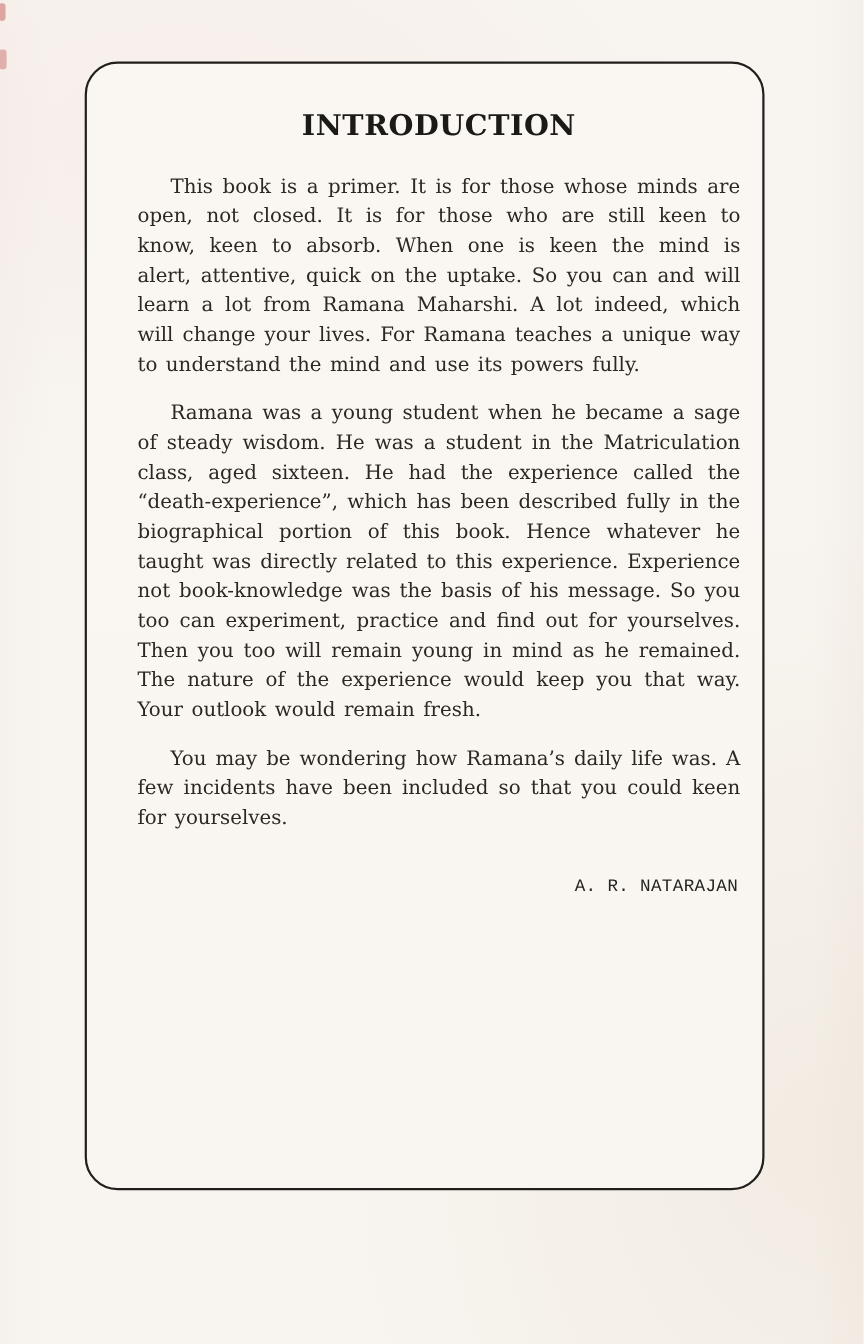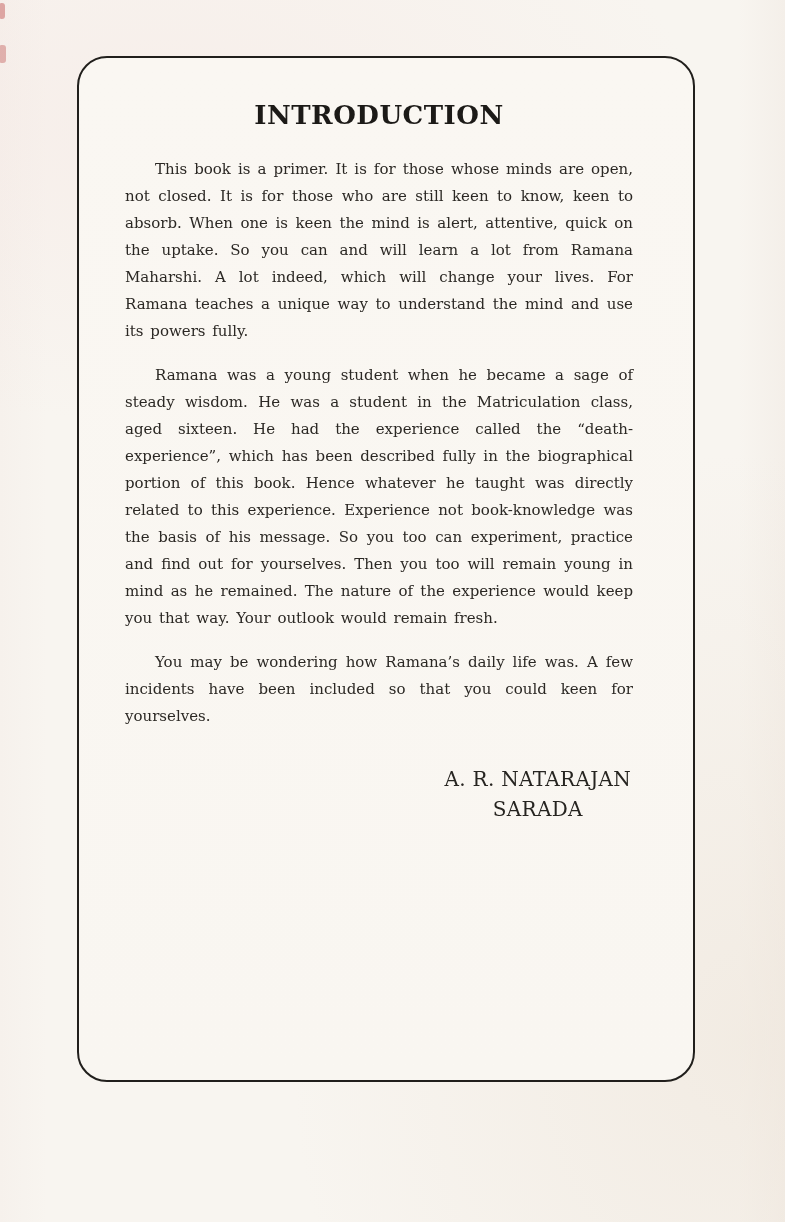--- a/index.html
+++ b/index.html
@@ -19,49 +19,49 @@
   .edge-mark { position: absolute; left: 0; border-radius: 1px 3px 3px 1px; }
   .edge-mark.m1 { top: 3px;  width: 5px; height: 16px; background: rgba(201,106,104,0.55); }
   .edge-mark.m2 { top: 45px; width: 6px; height: 18px; background: rgba(198,100,98,0.45); }
   .sheet {
     position: absolute;
     left: 77px; top: 56px;
     width: 618px; height: 1026px;
     box-sizing: border-box;
     border: 2px solid #211f1c;
     border-radius: 30px;
-    padding: 42px 60px 0 46px;
+    padding: 42px 20px 0 46px;
     background: linear-gradient(180deg, #faf7f2 0%, #f9f6f1 100%);
   }
   .title {
     margin: 0 0 26px 0;
     font-size: 26px;
     font-weight: bold;
     letter-spacing: 0.5px;
     text-align: center;
     color: #1c1a17;
   }
   .para {
     margin: 0 0 17px 0;
-    font-size: 15px;
+    font-size: 18px;
     line-height: 27px;
     color: #2b2824;
     text-align: justify;
     text-align-last: left;
     text-indent: 30px;
     word-spacing: 2px;
   }
   .signature {
     width: max-content;
     margin: 34px 2px 0 auto;
-    text-align: center;
-    font-size: 20px;
+    font-size: 16px;
     line-height: 30px;
     letter-spacing: 0.3px;
     color: #262420;
+    font-family: Liberation Mono, monospace;
   }
   .signature div { white-space: nowrap; }
 </style>
 </head>
 <body>
 
 <div class="scan">
 
   <span class="edge-mark m1"></span>
   <span class="edge-mark m2"></span>
@@ -72,17 +72,16 @@
 
     <p class="para">This book is a primer. It is for those whose minds are open, not closed. It is for those who are still keen to know, keen to absorb. When one is keen the mind is alert, attentive, quick on the uptake. So you can and will learn a lot from Ramana Maharshi. A lot indeed, which will change your lives. For Ramana teaches a unique way to understand the mind and use its powers fully.</p>
 
     <p class="para">Ramana was a young student when he became a sage of steady wisdom. He was a student in the Matriculation class, aged sixteen. He had the experience called the “death-experience”, which has been described fully in the biographical portion of this book. Hence whatever he taught was directly related to this experience. Experience not book-knowledge was the basis of his message. So you too can experiment, practice and find out for yourselves. Then you too will remain young in mind as he remained. The nature of the experience would keep you that way. Your outlook would remain fresh.</p>
 
     <p class="para">You may be wondering how Ramana’s daily life was. A few incidents have been included so that you could keen for yourselves.</p>
 
 
     <div class="signature">
       <div>A. R. NATARAJAN</div>
-      <div>SARADA</div>
     </div>
 
   </div>
 </div>
 
 </body></html>

